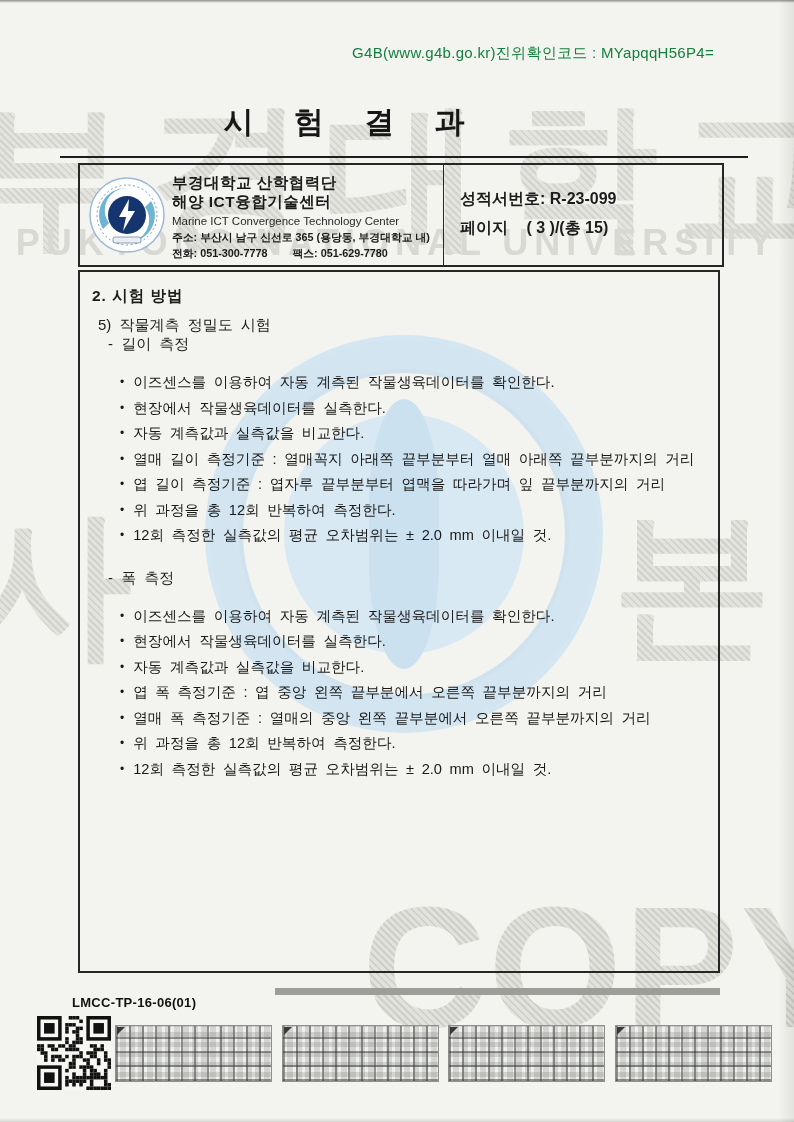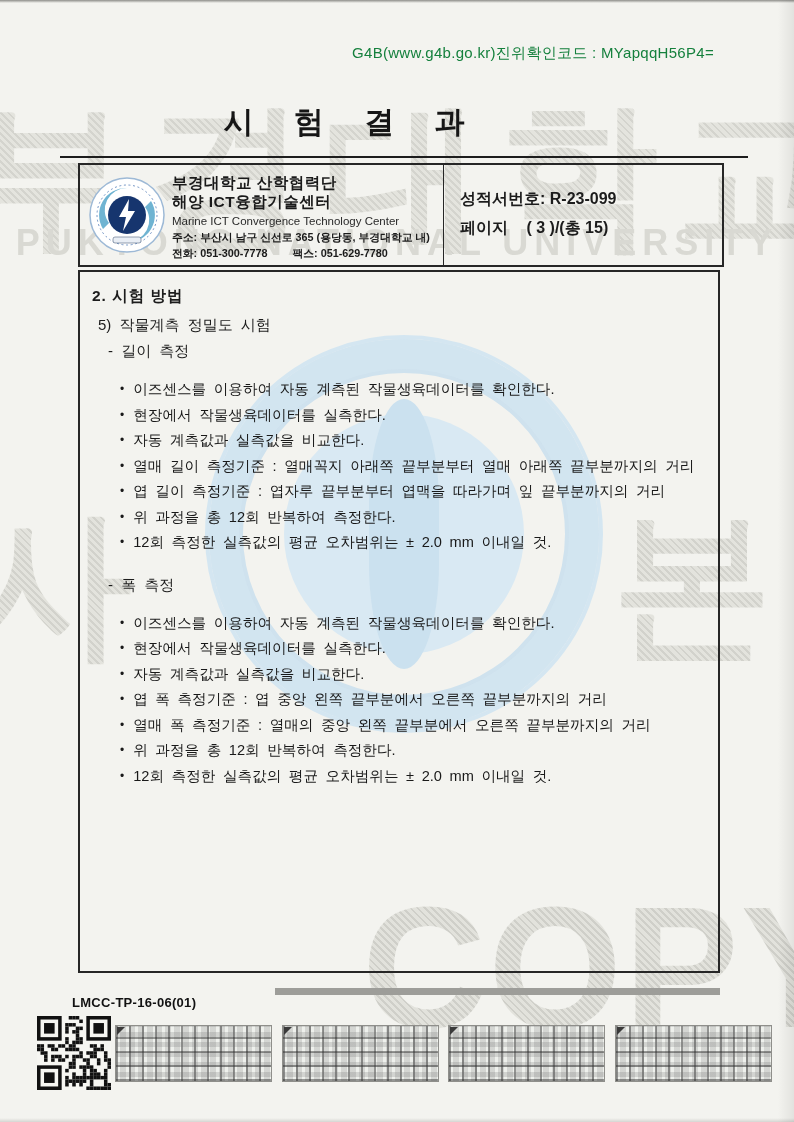--- a/index.html
+++ b/index.html
@@ -78,21 +78,21 @@
   .page-no{position:absolute;left:16px;top:53px;font-size:16px;font-weight:bold;}
   .page-no .val{margin-left:14px;margin-top:48px;}
   
   .main-box{
     top:270px;left:78px;width:642px;height:703px;
     border:2px solid #262626;background:transparent;box-sizing:border-box;
     padding:14px 10px 0 12px;
   }
   .sec-title{font-size:15.5px;font-weight:bold;letter-spacing:1px;}
   .sub-title{font-size:15px;margin-top:9px;margin-left:6px;word-spacing:4px;}
-  .grp-title{font-size:15px;margin-top:7px;margin-left:16px;word-spacing:4px;}
+  .grp-title{font-size:15px;margin-left:16px;word-spacing:4px;}
   .grp-title.second{margin-top:20px;}
   ul.bullets{list-style:none;margin:16px 0 0 0;padding:0 0 0 28px;}
   ul.bullets li{
     font-size:14.6px;line-height:24.5px;word-spacing:3.5px;color:#191919;
     white-space:nowrap;
   }
   ul.bullets li::before{content:"•";font-size:12px;margin-right:9px;position:relative;top:-1px;}
   
   .gray-bar{top:988px;left:275px;width:445px;height:7px;background:#9d9d99;}
   .doc-code{top:995px;left:72px;font-size:13px;font-weight:bold;letter-spacing:.3px;color:#111;}

